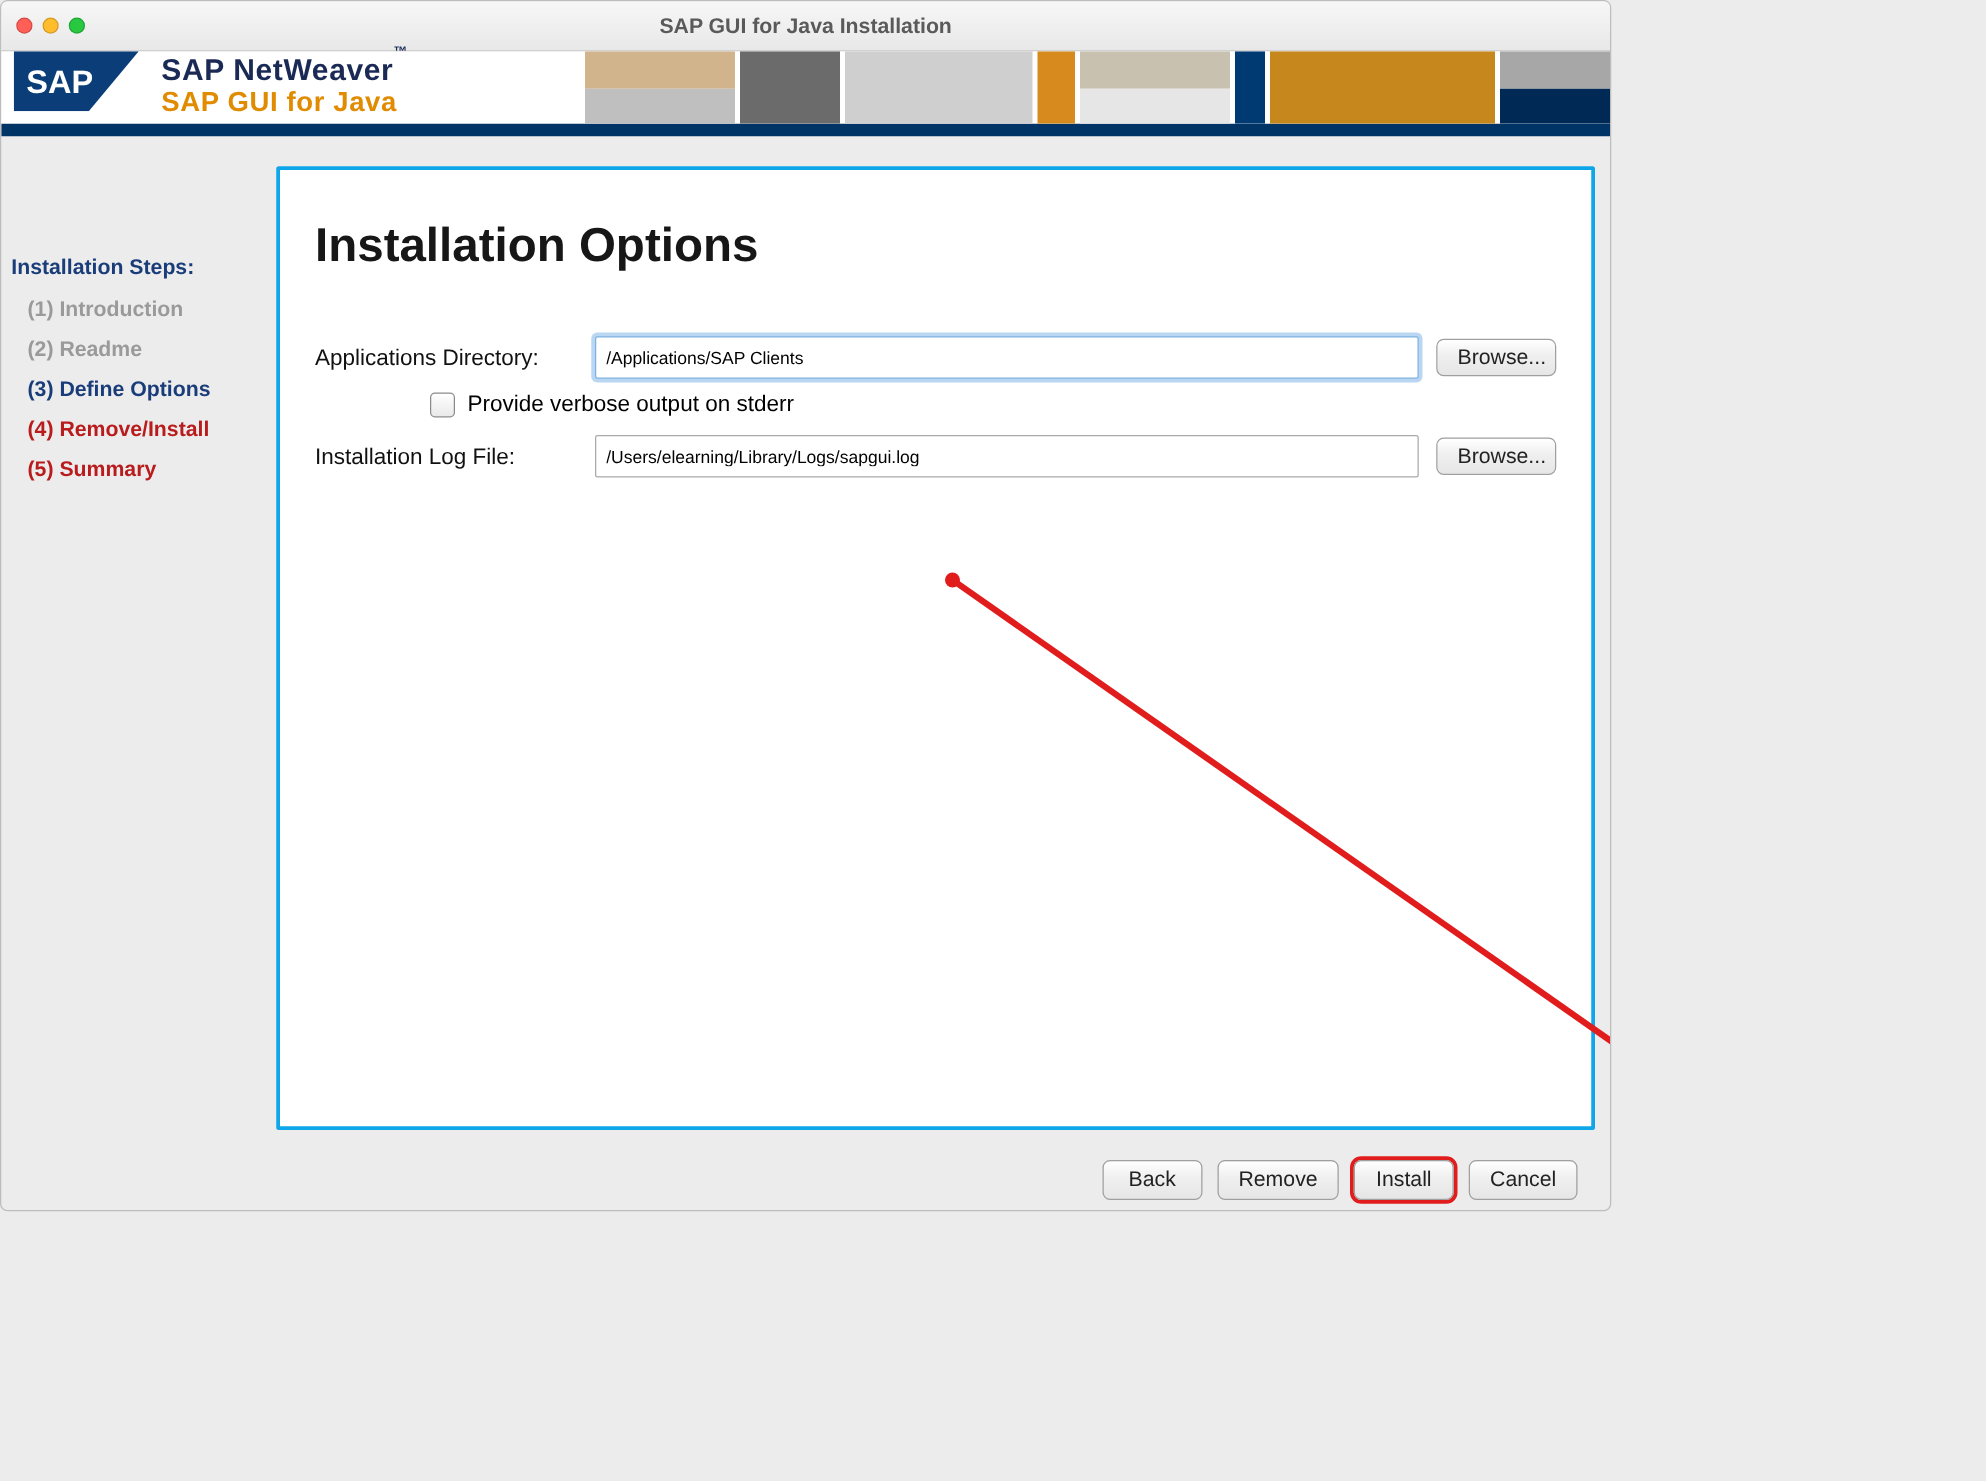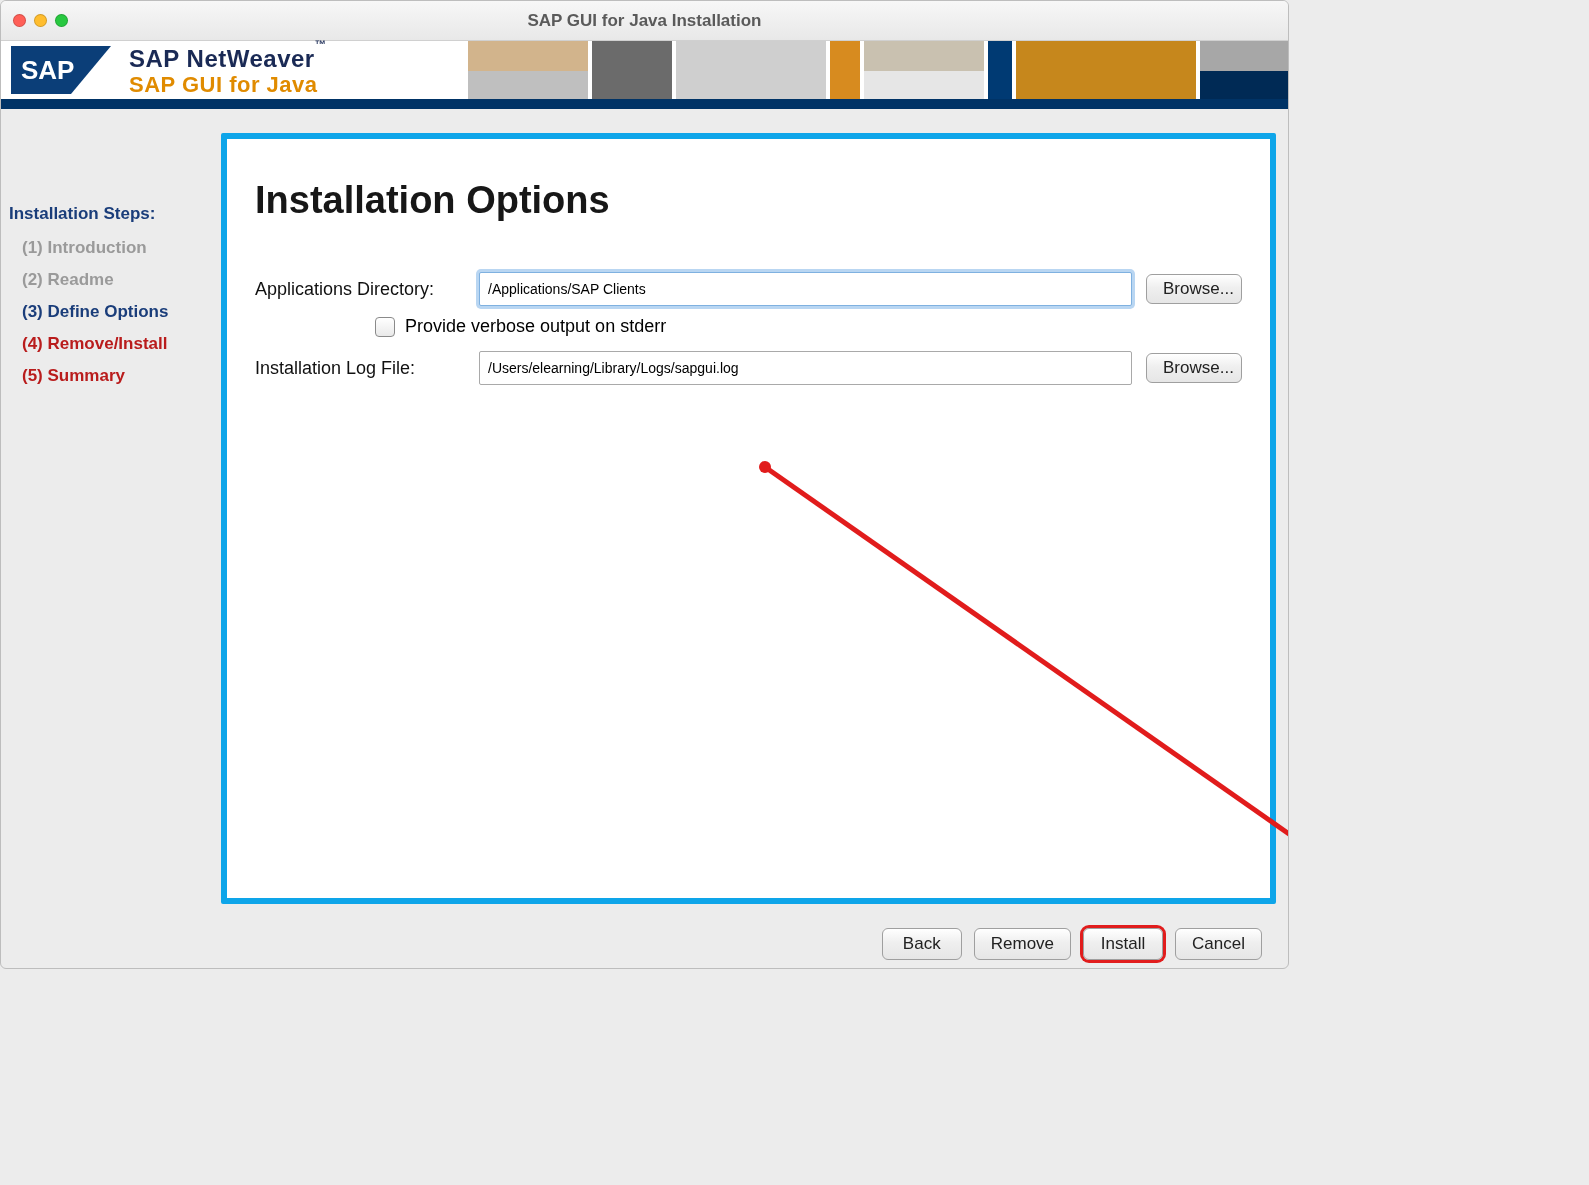--- a/index.html
+++ b/index.html
@@ -39,21 +39,21 @@
     pointer-events:none;
   }
   
   .brandrow {
     height: 68px;
     background:#fff;
     border-bottom: 10px solid #003366;
     display:flex; align-items:stretch;
   }
   .brand-left{
-    display:flex; align-items:center; gap:18px; padding-left:10px; white-space:nowrap;
+    display:flex; align-items:flex-start; gap:18px; padding-left:10px; white-space:nowrap;
   }
   .sap-logo {
     position:relative; width:100px; height:48px;
   }
   .sap-logo svg{ width:100%; height:100%;}
   .brand-text { line-height:1.1; padding-top:3px;}
   .brand-text .nw { font-size:24px; font-weight:700; color:#1a2a55; letter-spacing:.5px;}
   .brand-text .nw sup{ font-size:11px; top:-0.9em; position:relative; color:#1a2a55;}
   .brand-text .sub{ font-size:22px; font-weight:700; color:#e08b00; letter-spacing:.5px;}
   .tiles { margin-left:auto; width:820px; height:58px; position:relative; overflow:hidden;}
@@ -72,21 +72,21 @@
   .sidebar .heading{ color:#1a3d7a; font-weight:700; margin-bottom:14px;}
   .step{ color:#9a9a9a; font-weight:600; margin:12px 13px;}
   .step.active{ color:#1a3d7a;}
   .step.upcoming{ color:#b91c1c;}
   .panel-wrap{
     flex:1; display:flex; flex-direction:column; padding: 24px 12px 0 0;
   }
   .panel{
     flex:1;
     background:#fff;
-    border:6px solid #0ea5e9;
+    border:3px solid #0ea5e9;
     border-radius:2px;
     padding: 40px 28px 28px 28px;
     position:relative;
   }
   .panel h1{
     margin:0 0 50px 0;
     font-size:38px;
     font-weight:800;
     color:#171717;
   }
@@ -110,21 +110,21 @@
     height:30px; padding: 0 16px;
     font-size:17px; color:#222;
     background: linear-gradient(#ffffff,#efefef 45%,#e6e6e6);
     border:1px solid #9f9f9f;
     border-radius:6px;
     cursor:pointer;
     font-family:inherit;
   }
   .browse{ width:96px;}
   .chk-row{
-    display:flex; align-items:center; gap:10px; margin: 8px 0 14px 120px;
+    display:flex; align-items:center; gap:10px; margin: 8px 0 14px 92px;
   }
   .chk{
     width:20px; height:20px; border:1px solid #8a8a8a; border-radius:4px;
     background:linear-gradient(#fff,#e9e9e9);
     display:inline-block;
   }
   .chk-row span{ font-size:18px;}
   .footer{
     display:flex; justify-content:flex-end; align-items:center;
     gap:12px;

